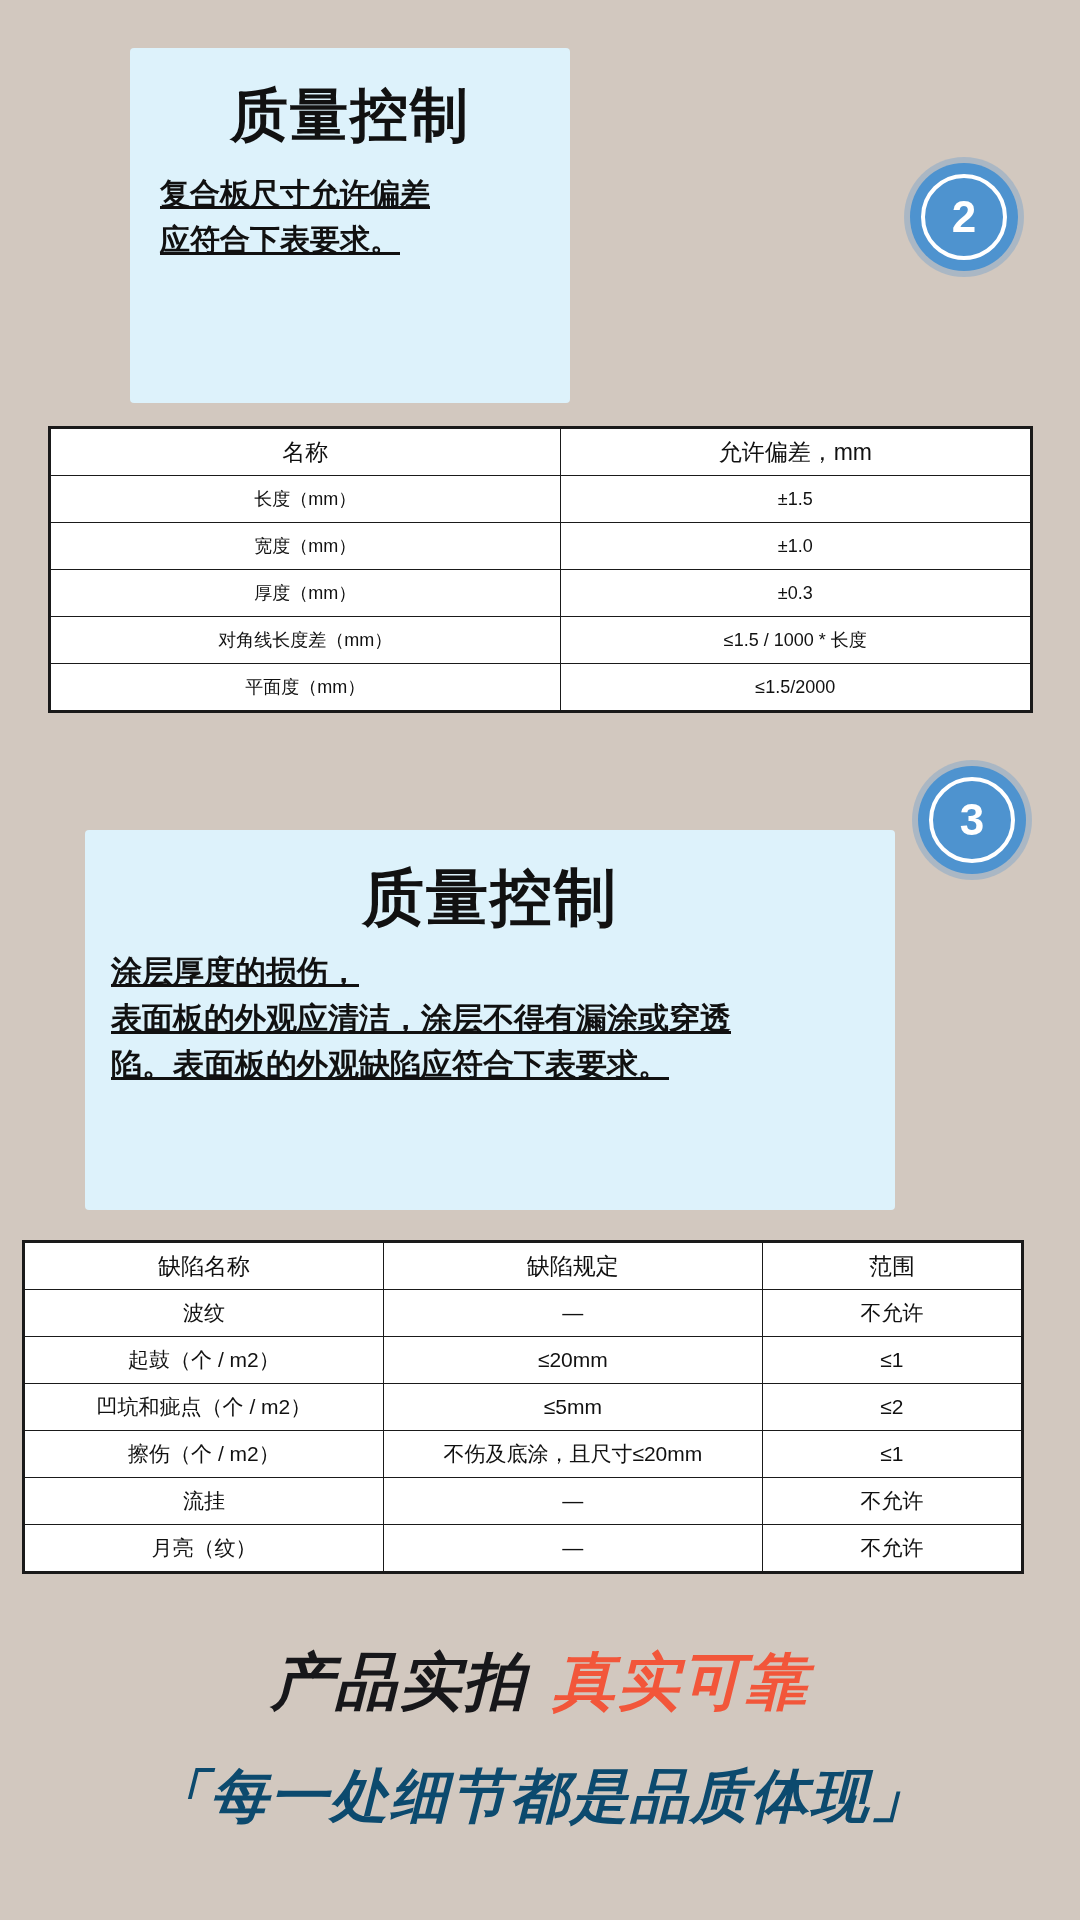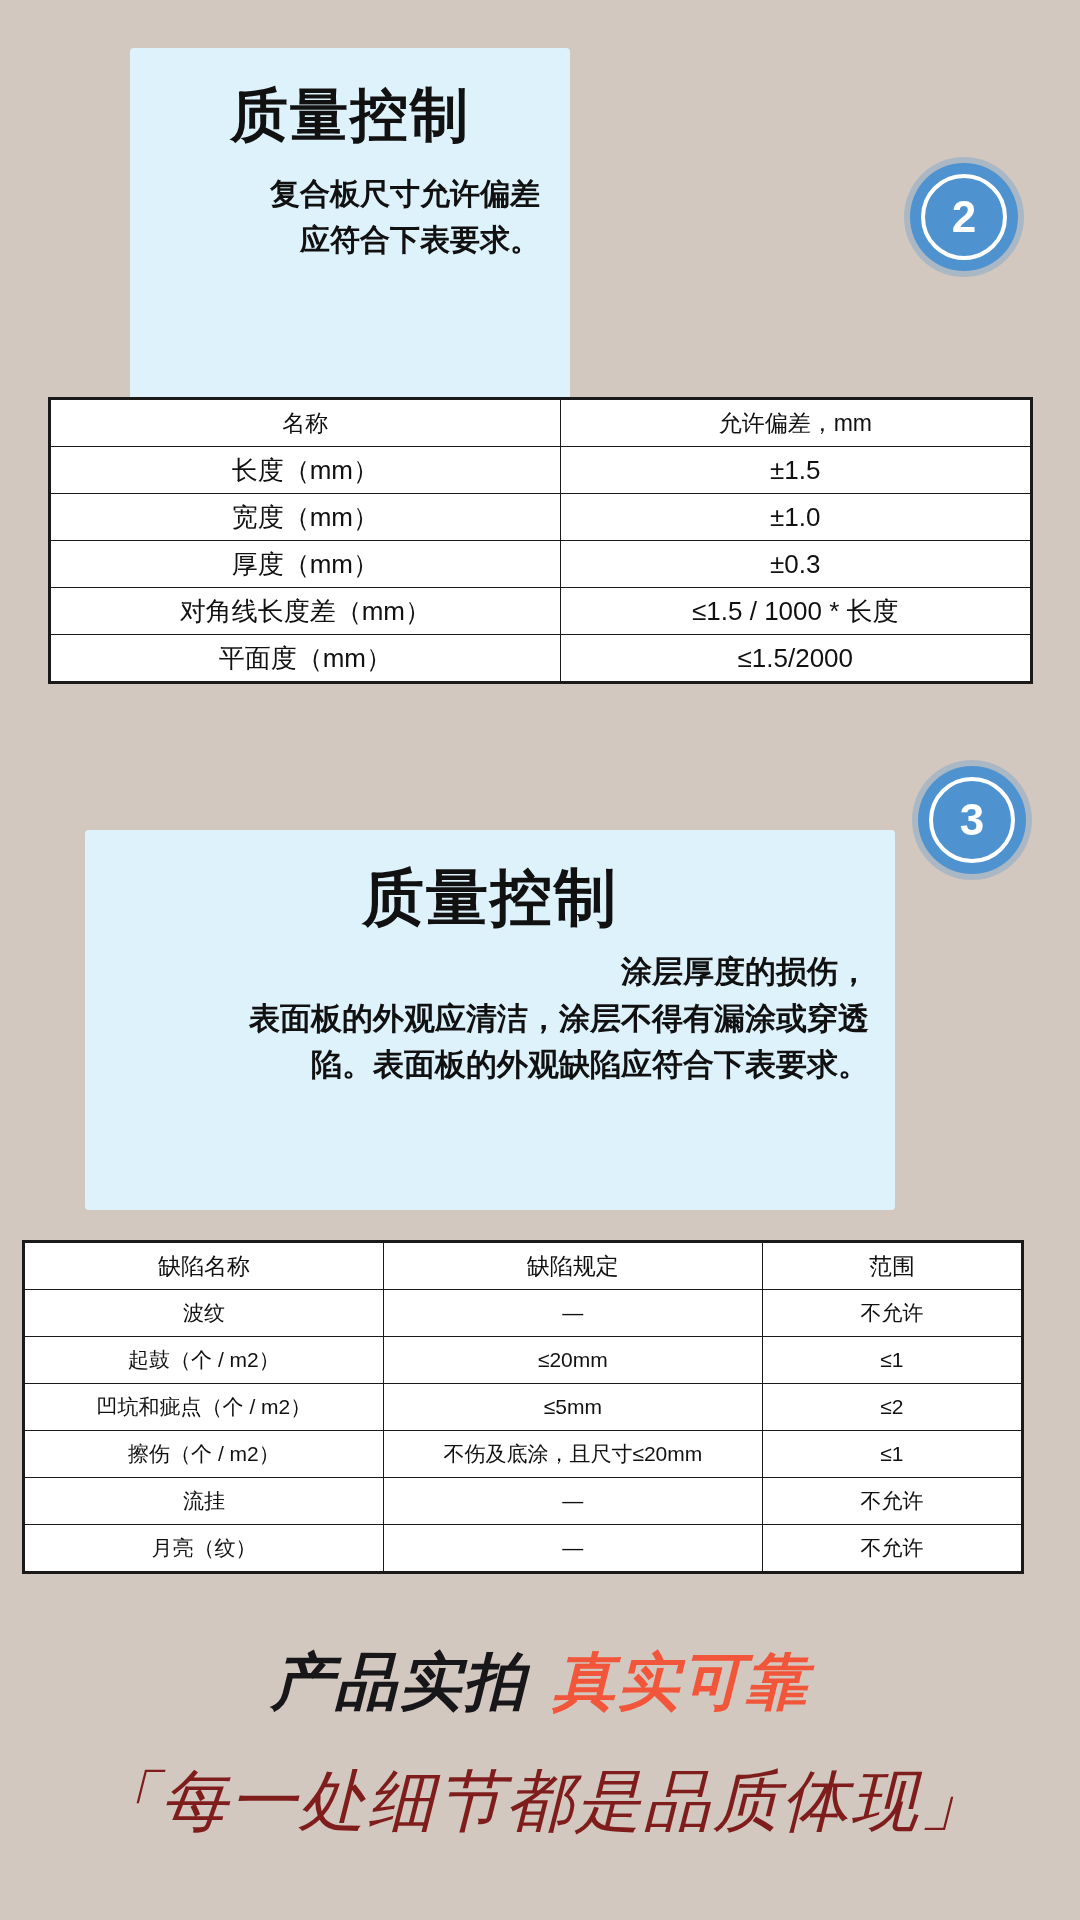--- a/index.html
+++ b/index.html
@@ -52,23 +52,24 @@
     line-height: 1.15;
     margin: 0 0 22px 0;
   }
   .card-1 .card-title { font-size: 58px; }
   .card-2 .card-title { font-size: 62px; margin-bottom: 16px; }
 
   .card-body {
     font-size: 30px;
     font-weight: bold;
     color: #111111;
-    text-align: right;
+    text-align: left;
     line-height: 1.55;
     margin: 0;
+    text-decoration: underline;
   }
   .card-2 .card-body {
     font-size: 31px;
     line-height: 1.5;
   }
 
   
   .badge {
     position: absolute;
     width: 108px;
@@ -101,38 +102,38 @@
   .badge-2 { left: 910px; top: 163px; }
   .badge-3 { left: 918px; top: 766px; }
 
   
   .table-wrap {
     position: absolute;
     background: #ffffff;
     border: 2px solid #1a1a1a;
     box-sizing: border-box;
   }
-  .table-1 { left: 48px; top: 397px; width: 985px; }
+  .table-1 { left: 48px; top: 426px; width: 985px; }
   .table-2 { left: 22px; top: 1240px; width: 1002px; }
 
   table {
     border-collapse: collapse;
     width: 100%;
     background: #ffffff;
   }
   table td {
     border: 1.5px solid #1a1a1a;
     text-align: center;
     color: #111111;
     padding: 0;
     height: 46px;
     font-size: 22px;
     white-space: nowrap;
   }
-  .t1 td { height: 46px; font-size: 26px; }
+  .t1 td { height: 46px; font-size: 18px; }
   .t1 tr:first-child td { font-size: 23px; }
   .t1 .c0 { width: 52%; }
   .t1 .c1 { width: 48%; }
 
   .t2 td { height: 46px; font-size: 21px; }
   .t2 tr:first-child td { font-size: 23px; }
   .t2 .c0 { width: 36%; }
   .t2 .c1 { width: 38%; }
   .t2 .c2 { width: 26%; }
 
@@ -149,24 +150,24 @@
     font-weight: bold;
     font-style: italic;
     letter-spacing: 2px;
     line-height: 1.2;
     white-space: nowrap;
   }
   .footer-line1 .dark { color: #17171a; }
   .footer-line1 .accent { color: #f2563a; margin-left: 26px; }
   .footer-line2 {
     margin-top: 42px;
-    font-size: 67px;
-    font-weight: normal;
+    font-size: 58px;
+    font-weight: bold;
     font-style: italic;
-    color: #7f1d1d;
+    color: #0c4a6e;
     letter-spacing: 2px;
     line-height: 1.2;
     white-space: nowrap;
   }
 </style>
 </head>
 <body>
 
 <div class="page">
 

